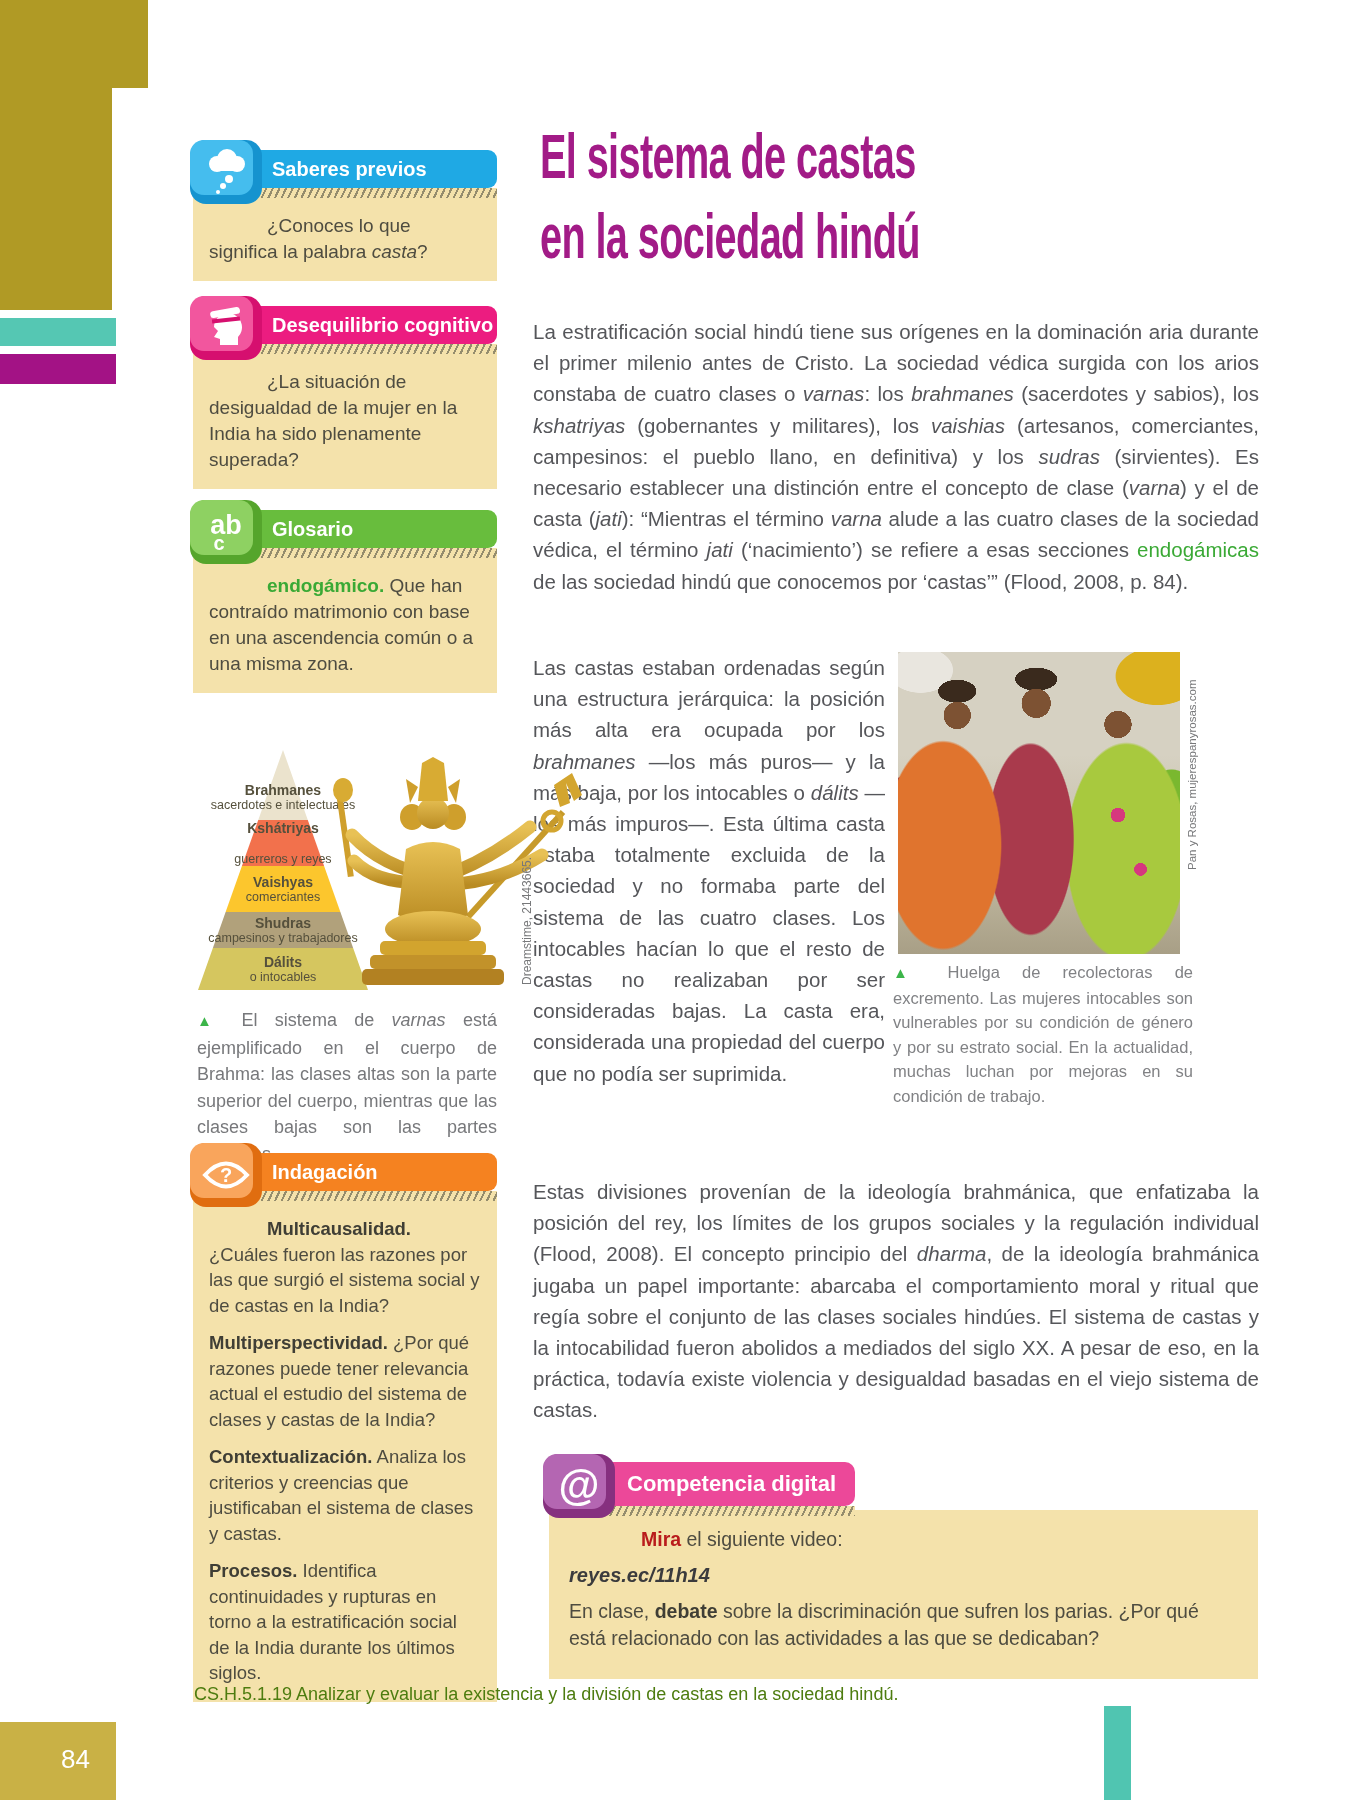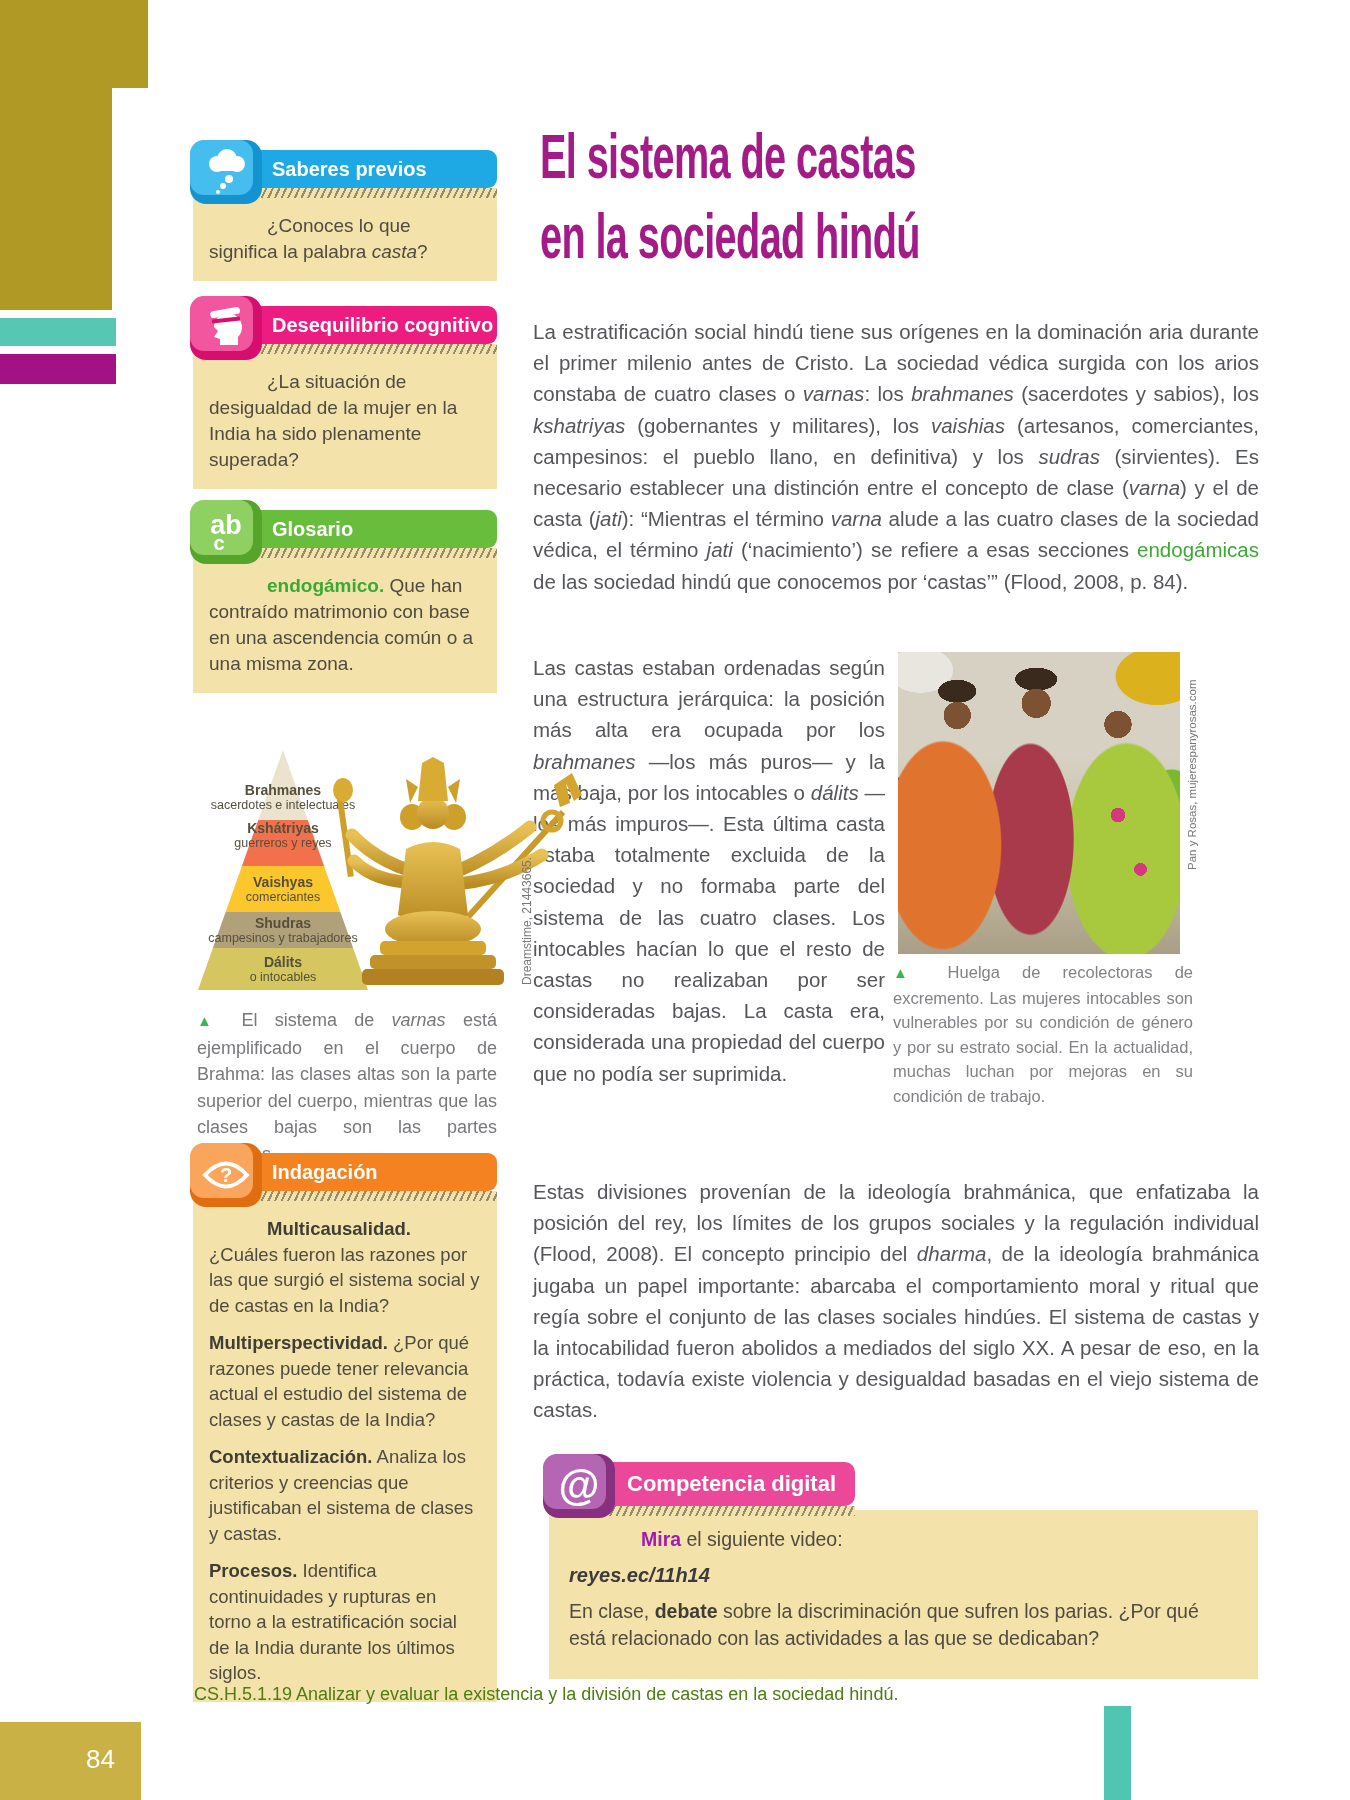--- a/index.html
+++ b/index.html
@@ -5,21 +5,21 @@
   html,body{margin:0;padding:0;background:#ffffff;}
   #page{position:relative;width:1350px;height:1800px;background:#fff;overflow:hidden;
         font-family:"Liberation Sans", sans-serif;color:#55565a;}
 
   
   .deco{position:absolute;}
   #gold-h{left:0;top:0;width:148px;height:88px;background:#b09a25;}
   #gold-v{left:0;top:0;width:112px;height:310px;background:#b09a25;}
   #teal-top{left:0;top:318px;width:116px;height:28px;background:#55c7b3;}
   #mag-top{left:0;top:354px;width:116px;height:30px;background:#a31285;}
-  #pagebox{left:0;top:1722px;width:141px;height:78px;background:#c9b145;}
+  #pagebox{left:0;top:1722px;width:116px;height:78px;background:#c9b145;}
   #pagebox span{position:absolute;right:26px;top:22px;color:#fff;font-size:26px;}
   #teal-bottom{left:1104px;top:1706px;width:27px;height:94px;background:#50c5b1;}
 
   
   .sbox{position:absolute;left:190px;width:307px;}
   .tile{position:absolute;left:0;top:0;width:72px;height:64px;border-radius:16px;z-index:3;}
   .tile::before{content:"";position:absolute;left:0;top:0;right:9px;bottom:9px;border-radius:14px;background:rgba(255,255,255,.25);}
   .tile .glyph{position:absolute;inset:0;display:flex;align-items:center;justify-content:center;z-index:2;color:#fff;}
   .bar{position:absolute;left:62px;top:10px;right:0;height:38px;border-radius:0 9px 9px 0;
        color:#fff;font-weight:bold;font-size:20px;line-height:38px;padding-left:20px;z-index:2;white-space:nowrap;}
@@ -55,21 +55,21 @@
   .pyr-shape div:nth-child(2){height:46px;background:#f2714c;}
   .pyr-shape div:nth-child(3){height:46px;background:#fcc62d;}
   .pyr-shape div:nth-child(4){height:36px;background:#b1a17b;}
   .pyr-shape div:nth-child(5){height:42px;background:#d5c65f;}
   .pyr-labels{position:absolute;inset:0;z-index:2;}
   .pyr-labels .lvl{display:flex;flex-direction:column;align-items:center;justify-content:flex-end;
        text-align:center;color:#55503c;white-space:nowrap;}
   .pyr-labels .lvl .nm{font-weight:bold;font-size:14px;}
   .pyr-labels .lvl .ds{font-size:12.5px;}
   .pyr-labels .lvl:nth-child(1){height:70px;padding-bottom:8px;box-sizing:border-box;}
-  .pyr-labels .lvl:nth-child(2){height:46px;justify-content:flex-start;}
+  .pyr-labels .lvl:nth-child(2){height:46px;justify-content:space-between;}
   .pyr-labels .lvl:nth-child(3){height:46px;justify-content:center;}
   .pyr-labels .lvl:nth-child(4){height:36px;justify-content:center;}
   .pyr-labels .lvl:nth-child(5){height:42px;justify-content:center;}
   #statue{position:absolute;left:128px;top:12px;width:272px;height:234px;z-index:3;}
   #fig-credit{position:absolute;left:330px;top:95px;height:145px;writing-mode:vertical-rl;transform:rotate(180deg);
        font-size:12px;color:#77787a;z-index:4;}
   #fig-caption{position:absolute;left:7px;top:262px;width:300px;font-size:18px;line-height:26.5px;
        color:#77787b;text-align:justify;}
   .tri{color:#3cb54a;font-size:15px;}
 
@@ -279,21 +279,21 @@
   <div class="para" id="castas"><span>Las castas estaban ordenadas según una estructura jerárquica: la posición más alta era ocupada por los </span><span style="font-style: italic;">brahmanes</span><span> —los más puros— y la más baja, por los intocables o </span><span style="font-style: italic;">dálits</span><span> —los más impuros—. Esta última casta estaba totalmente excluida de la sociedad y no formaba parte del sistema de las cuatro clases. Los intocables hacían lo que el resto de castas no realizaban por ser consideradas bajas. La casta era, considerada una propiedad del cuerpo que no podía ser suprimida.</span></div>
 
   <div id="photo"></div>
   <div id="photo-credit">Pan y Rosas, mujerespanyrosas.com</div>
   <div id="photo-caption"><span class="tri">▲</span><span> Huelga de recolectoras de excremento. Las mujeres intocables son vulnerables por su condición de género y por su estrato social. En la actualidad, muchas luchan por mejoras en su condición de trabajo.</span></div>
 
   <div class="para" id="para3"><span>Estas divisiones provenían de la ideología brahmánica, que enfatizaba la posición del rey, los límites de los grupos sociales y la regulación individual (Flood, 2008). El concepto principio del </span><span style="font-style: italic;">dharma</span><span>, de la ideología brahmánica jugaba un papel importante: abarcaba el comportamiento moral y ritual que regía sobre el conjunto de las clases sociales hindúes. El sistema de castas y la intocabilidad fueron abolidos a mediados del siglo XX. A pesar de eso, en la práctica, todavía existe violencia y desigualdad basadas en el viejo sistema de castas.</span></div>
 
   <div id="comp" class="b-comp">
     <div class="cbody">
-      <p class="first"><span style="font-weight: bold; color: #a21caf;">Mira</span><span> el siguiente video:</span></p>
+      <p class="first"><span style="font-weight: bold; color: #b91c1c;">Mira</span><span> el siguiente video:</span></p>
       <p><span class="link">reyes.ec/11h14</span></p>
       <p><span>En clase, </span><span style="font-weight: bold; color: rgb(63, 62, 53);">debate</span><span> sobre la discriminación que sufren los parias. ¿Por qué está relacionado con las actividades a las que se dedicaban?</span></p>
     </div>
     <div class="bar">Competencia digital</div>
     <div class="hatch"></div>
     <div class="tile">
       <span class="glyph" style="font-size:42px;font-weight:bold;">@</span>
     </div>
   </div>
 

